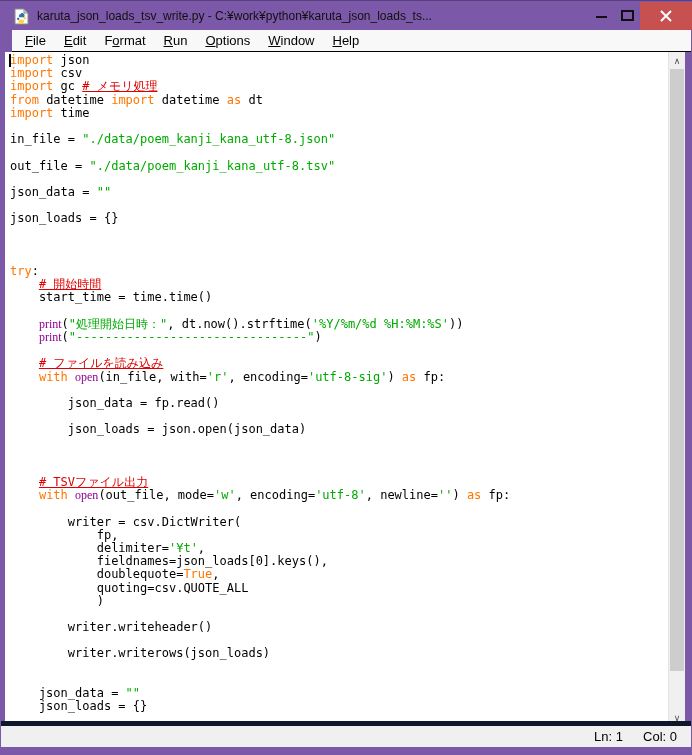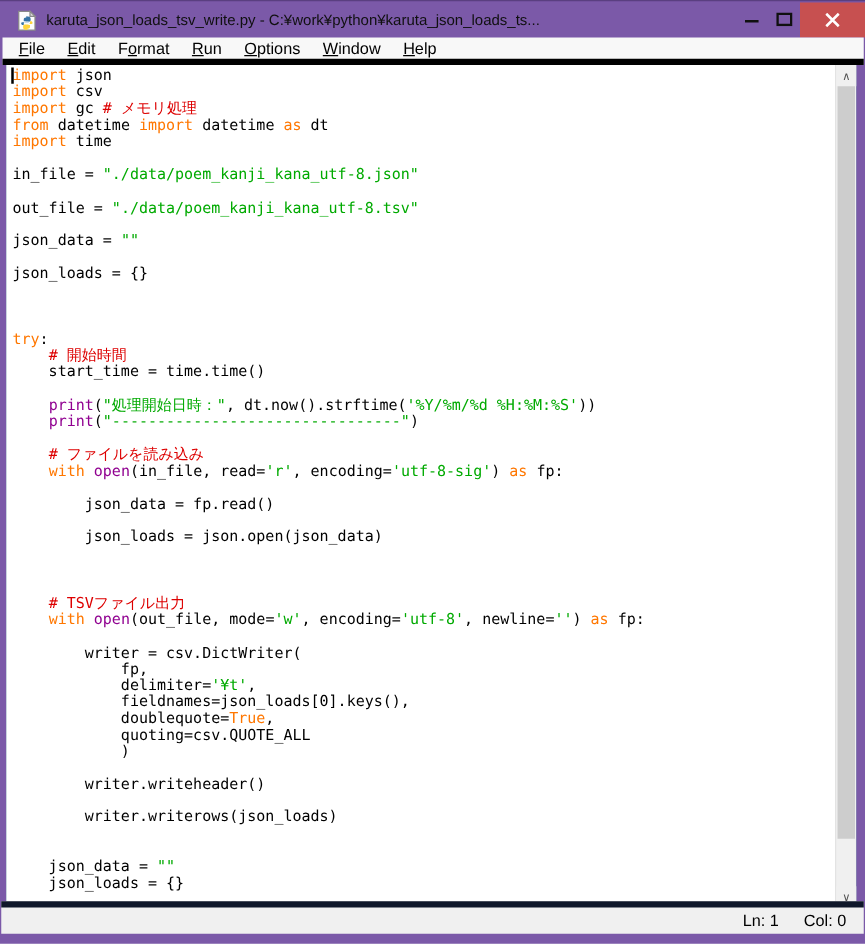--- a/index.html
+++ b/index.html
@@ -8,34 +8,34 @@
   
   .titlebar{position:absolute;top:0;left:0;right:0;height:30px;display:flex;align-items:center;
     background:var(--frame,#7b59a8);border-top:1px solid #5a3f80;}
   .app-icon{width:17px;height:17px;margin-left:13px;margin-right:7px;flex:0 0 auto;}
   .title-text{font-size:12px;color:#101010;white-space:nowrap;overflow:hidden;}
   .win-buttons{margin-left:auto;display:flex;align-items:flex-start;height:30px;}
   .btn-min,.btn-max{width:26px;height:28px;display:flex;align-items:center;justify-content:center;cursor:default;}
   .btn-close{width:52px;height:28px;margin-top:1px;background:var(--close,#c75050);
     display:flex;align-items:center;justify-content:center;}
   
-  .menubar{position:absolute;top:30px;left:2px;right:1px;height:22px;background:#f8f8f8;
-    border-bottom:5px solid #000000;display:flex;align-items:center;padding-left:4px;box-sizing:border-box;}
+  .menubar{position:absolute;top:30px;left:12px;right:1px;height:22px;background:#f8f8f8;
+    border-bottom:1px solid #000000;display:flex;align-items:center;padding-left:4px;box-sizing:border-box;}
   .menu-item{font-size:13px;color:#000;padding:2px 9px;white-space:nowrap;cursor:default;}
   .menu-item u{text-decoration:underline;}
   
   .main{position:absolute;top:52px;left:5px;width:680px;height:674px;display:flex;background:#0c4a6e;align-items:center;}
   .editor{position:relative;width:663px;height:674px;overflow:hidden;background:#fff;
     font-family:"DejaVu Sans Mono",monospace;font-size:12px;line-height:13.2px;
     padding:2px 0 0 5px;box-sizing:border-box;cursor:text;}
   .code-line{height:13.2px;white-space:pre;}
   .tok-k{color:var(--kw,#ff7700);}
-  .tok-b{color:var(--bi,#900090);}
+  .tok-b{color:var(--bi,#900090);font-family:Liberation Serif, serif;}
   .tok-s{color:var(--str,#00aa00);}
-  .tok-c{color:var(--com,#dd0000);}
+  .tok-c{color:var(--com,#dd0000);text-decoration:underline;}
   .tok-p{color:var(--txt,#000000);}
   .caret{position:absolute;left:4px;top:2px;width:2px;height:13px;background:#000;}
   
   .scrollbar{position:relative;width:17px;height:674px;background:#f0f0f0;border-left:1px solid #e3e3e3;box-sizing:border-box;}
   .sb-arrow{position:absolute;left:0;width:16px;height:17px;display:flex;align-items:center;justify-content:center;
     color:#505050;font-size:9px;background:#f0f0f0;}
   .sb-up{top:0;}
   .sb-down{bottom:0;}
   .sb-thumb{position:absolute;left:1px;top:17px;width:14px;height:602px;background:#cdcdcd;}
   
@@ -106,21 +106,21 @@
         <div class="code-line">&nbsp;</div>
         <div class="code-line">&nbsp;</div>
         <div class="code-line"><span class="tok-k">try</span><span class="tok-p">:</span></div>
         <div class="code-line"><span class="tok-p">    </span><span class="tok-c"># 開始時間</span></div>
         <div class="code-line"><span class="tok-p">    start_time = time.time()</span></div>
         <div class="code-line">&nbsp;</div>
         <div class="code-line"><span class="tok-p">    </span><span class="tok-b">print</span><span class="tok-p">(</span><span class="tok-s">"処理開始日時："</span><span class="tok-p">, dt.now().strftime(</span><span class="tok-s">'%Y/%m/%d %H:%M:%S'</span><span class="tok-p">))</span></div>
         <div class="code-line"><span class="tok-p">    </span><span class="tok-b">print</span><span class="tok-p">(</span><span class="tok-s">"--------------------------------"</span><span class="tok-p">)</span></div>
         <div class="code-line">&nbsp;</div>
         <div class="code-line"><span class="tok-p">    </span><span class="tok-c"># ファイルを読み込み</span></div>
-        <div class="code-line"><span class="tok-p">    </span><span class="tok-k">with</span><span class="tok-p"> </span><span class="tok-b">open</span><span class="tok-p">(in_file, read=</span><span class="tok-s">'r'</span><span class="tok-p">, encoding=</span><span class="tok-s">'utf-8-sig'</span><span class="tok-p">) </span><span class="tok-k">as</span><span class="tok-p"> fp:</span></div>
+        <div class="code-line"><span class="tok-p">    </span><span class="tok-k">with</span><span class="tok-p"> </span><span class="tok-b">open</span><span class="tok-p">(in_file, with=</span><span class="tok-s">'r'</span><span class="tok-p">, encoding=</span><span class="tok-s">'utf-8-sig'</span><span class="tok-p">) </span><span class="tok-k">as</span><span class="tok-p"> fp:</span></div>
         <div class="code-line">&nbsp;</div>
         <div class="code-line"><span class="tok-p">        json_data = fp.read()</span></div>
         <div class="code-line">&nbsp;</div>
         <div class="code-line"><span class="tok-p">        json_loads = json.open(json_data)</span></div>
         <div class="code-line">&nbsp;</div>
         <div class="code-line">&nbsp;</div>
         <div class="code-line">&nbsp;</div>
         <div class="code-line"><span class="tok-p">    </span><span class="tok-c"># TSVファイル出力</span></div>
         <div class="code-line"><span class="tok-p">    </span><span class="tok-k">with</span><span class="tok-p"> </span><span class="tok-b">open</span><span class="tok-p">(out_file, mode=</span><span class="tok-s">'w'</span><span class="tok-p">, encoding=</span><span class="tok-s">'utf-8'</span><span class="tok-p">, newline=</span><span class="tok-s">''</span><span class="tok-p">) </span><span class="tok-k">as</span><span class="tok-p"> fp:</span></div>
         <div class="code-line">&nbsp;</div>

